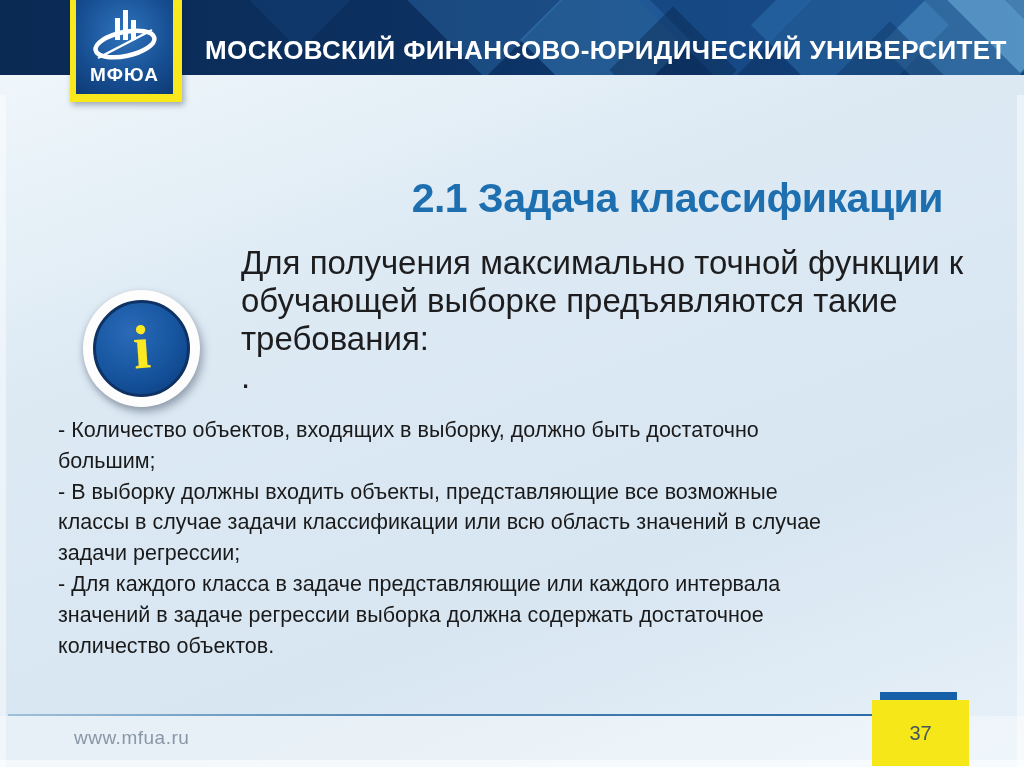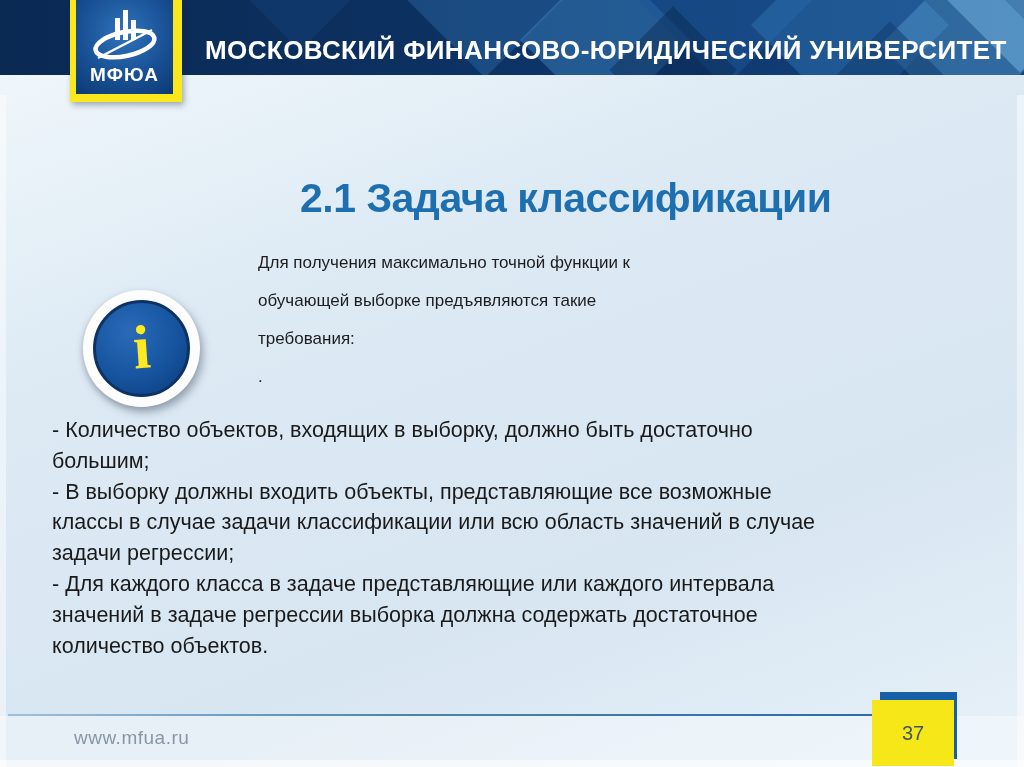--- a/index.html
+++ b/index.html
@@ -43,21 +43,21 @@
   .logo-inner {
     position:absolute; left:6px; top:0; right:9px; bottom:8px;
     background:radial-gradient(circle at 50% 35%, #2f74bd 0%, #174e92 60%, #0d3a75 100%);
     display:flex; flex-direction:column; align-items:center; justify-content:flex-end;
   }
   .logo-svg { position:absolute; top:6px; left:50%; transform:translateX(-50%); }
   .logo-abbr { color:#ffffff; font-weight:bold; font-size:19px; letter-spacing:1px; margin-bottom:8px; }
 
   
   .slide-title {
-    position:absolute; top:175px; left:300px; right:81px; 
+    position:absolute; top:175px; left:300px; right:81px; text-align:right;
     color:#1e6fb0; font-size:41px; font-weight:bold; letter-spacing:-.5px; white-space:nowrap;
   }
 
   
   .info-outer {
     position:absolute; left:83px; top:290px; width:117px; height:117px; border-radius:50%;
     background:#fdfdfd;
     box-shadow:3px 5px 9px rgba(95,108,125,.55), -2px 2px 5px rgba(150,160,175,.35);
   }
   .info-inner {
@@ -67,44 +67,44 @@
     display:flex; align-items:center; justify-content:center;
   }
   .info-glyph {
     font-family:"Liberation Serif", serif; font-weight:bold; font-size:62px;
     color:#fde821; transform:rotate(-4deg); line-height:1; margin-top:-4px;
   }
 
   
   .intro {
     position:absolute; left:241px; top:244px; color:#1d1d1f;
-    font-size:17px; line-height:38px;margin-left:17px;
+    font-size:33px; line-height:38px;
   }
   .body-text {
-    position:absolute; left:52px; top:415px; color:#1a1a1a;
+    position:absolute; left:58px; top:415px; color:#1a1a1a;
     font-size:21.5px; line-height:30.8px;
   }
   .tline { white-space:nowrap; }
 
   
   .footer-bg {
     position:absolute; left:0; top:716px; width:1024px; height:51px;
     background:rgba(255,255,255,.38); z-index:1;
   }
   .footer-line {
     position:absolute; left:8px; top:714px; width:864px; height:2px; z-index:2;
     background:linear-gradient(90deg,#9fc0da 0%, #4d83b0 45%, #2d6ca8 100%);
   }
   .website {
     position:absolute; left:74px; top:727px; z-index:3;
     color:#8896a6; font-size:19px; letter-spacing:.5px;
   }
   .page-blue   { position:absolute; left:880px; top:692px; width:77px; height:67px; background:#1560a8; z-index:3; }
   .page-yellow {
-    position:absolute; left:872px; top:700px; width:82px; height:66px; background:#f6e719; z-index:4;
+    position:absolute; left:872px; top:700px; width:97px; height:66px; background:#f6e719; z-index:4;
     display:flex; align-items:center; justify-content:center;
     color:#43565f; font-size:20px;
   }
 
   
   .edge { position:absolute; background:rgba(255,255,255,.45); z-index:0; }
   .edge-left   { left:0; top:95px; width:6px;  height:672px; }
   .edge-right  { right:0; top:95px; width:7px; height:672px; }
   .edge-bottom { left:0; top:760px; width:1024px; height:7px; background:rgba(255,255,255,.55); z-index:2; }
 </style>

